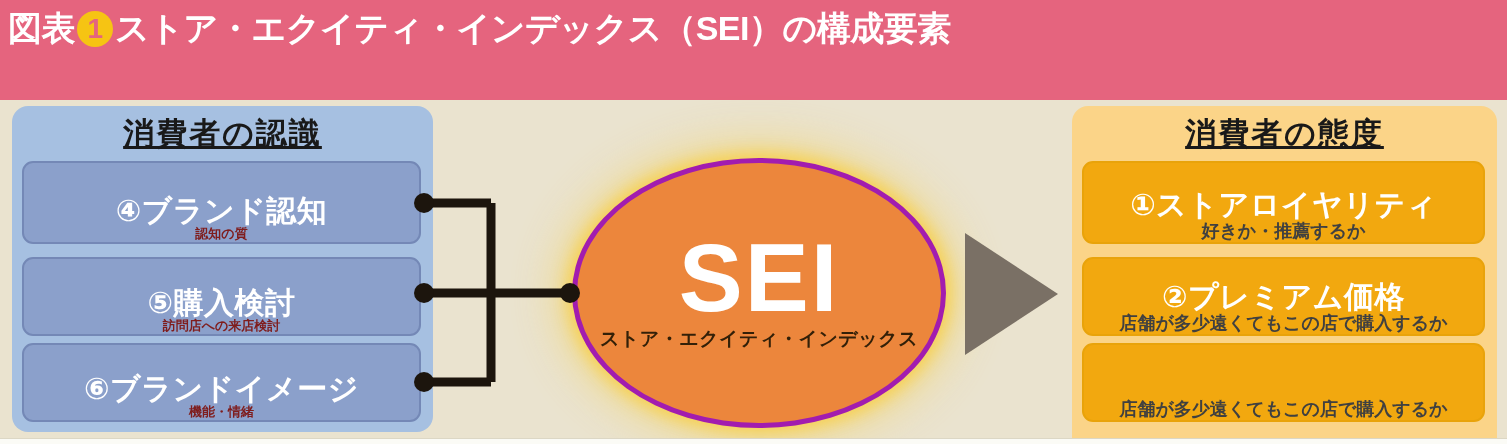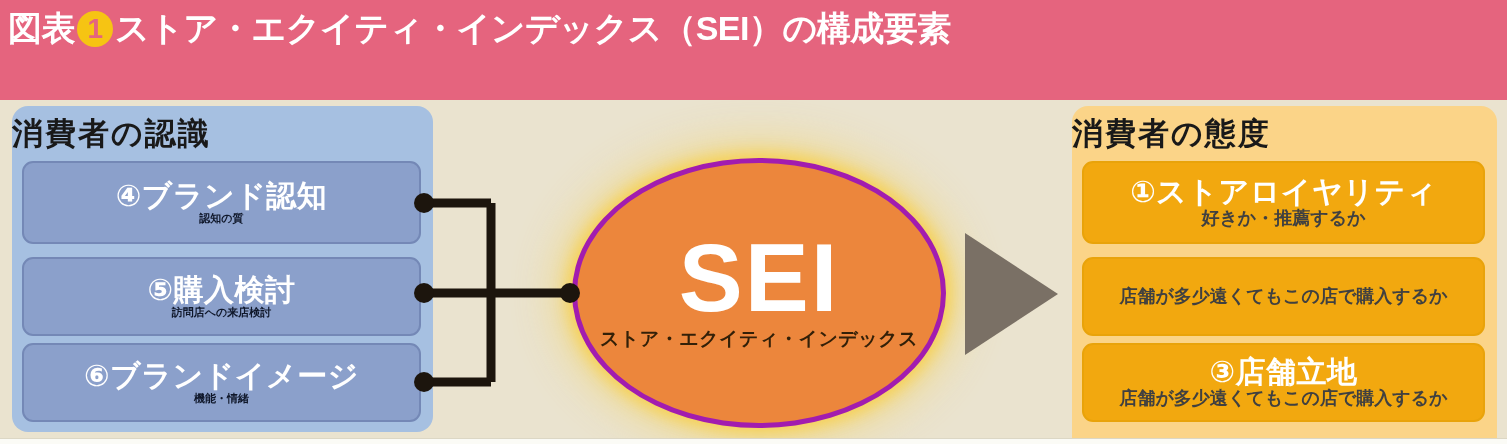--- a/index.html
+++ b/index.html
@@ -21,34 +21,34 @@
     color:#e5647e; font-size:28px; font-weight:900; margin:0 2px;
   }
   
   .figure-area { position:absolute; left:0; top:100px; width:1507px; height:338px; background:#eae3cf; }
   .bottom-strip { position:absolute; left:0; top:438px; width:1507px; height:6px; background:#fbfbf6; border-top:1px solid #dcd7c5; }
   
   .panel { position:absolute; top:106px; height:326px; border-radius:16px; }
   .panel.left  { left:12px;  width:421px; background:#a6c0e1; }
   .panel.right { left:1072px; width:425px; background:#fbd488; height:408px; }
   .panel-title {
-    position:absolute; top:7px; left:0; width:100%; 
-    font-size:31px; font-weight:900; color:#191919; letter-spacing:2px;
+    position:absolute; top:7px; left:0; width:100%; text-align:center;
+    font-size:31px; font-weight:900; color:#191919; letter-spacing:2px;text-decoration:underline;
   }
   .pbox {
     position:absolute; left:10px; display:flex; flex-direction:column;
-    align-items:center; justify-content:center; border-radius:11px; text-align:center;
+    align-items:center; justify-content:flex-end; border-radius:11px; text-align:center;
   }
   .panel.left  .pbox { width:399px; background:#8ba0cb; border:2px solid #7488b6; }
   .panel.right .pbox { width:403px; background:#f2a80f; border:2px solid #e9a30a; }
   .pbox.b1 { top:55px;  height:83px; }
   .pbox.b2 { top:151px; height:79px; }
   .pbox.b3 { top:237px; height:79px; }
   .pbox .bt { color:#ffffff; font-size:30px; font-weight:900; line-height:1.08; letter-spacing:0.5px; }
-  .panel.left  .bs { color:#0f172a; font-size:11px; font-weight:800; line-height:1.15; }
+  .panel.left  .bs { color:#7f1d1d; font-size:13px; font-weight:800; line-height:1.15; }
   .panel.right .bs { color:#404040; font-size:18px; font-weight:800; line-height:1.15; }
   
   .sei {
     position:absolute; left:572px; top:158px; width:374px; height:270px;
     background:#ec863c; border:5px solid #a21caf; border-radius:50%;
     box-shadow:0 0 16px 5px rgba(247,208,77,0.95), 0 0 42px 18px rgba(247,208,77,0.45);
     display:flex; flex-direction:column; align-items:center; justify-content:center;
   }
   .sei-acronym { color:#ffffff; font-size:96px; font-weight:900; line-height:0.92; letter-spacing:2px; }
   .sei-label   { color:#332008; font-size:19px; font-weight:900; margin-top:3px; letter-spacing:0.5px; }
@@ -94,24 +94,24 @@
     </div>
   </div>
 
   <div class="panel right">
     <div class="panel-title">消費者の態度</div>
     <div class="pbox b1">
       <div class="bt">①ストアロイヤリティ</div>
       <div class="bs">好きか・推薦するか</div>
     </div>
     <div class="pbox b2">
+      <div class="bt">②プレミアム価格</div>
       <div class="bs">店舗が多少遠くてもこの店で購入するか</div>
     </div>
     <div class="pbox b3">
-      <div class="bt">③店舗立地</div>
       <div class="bs">店舗が多少遠くてもこの店で購入するか</div>
     </div>
   </div>
 
   <div class="sei">
     <div class="sei-acronym">SEI</div>
     <div class="sei-label">ストア・エクイティ・インデックス</div>
   </div>
 
   <div class="arrow"></div>

